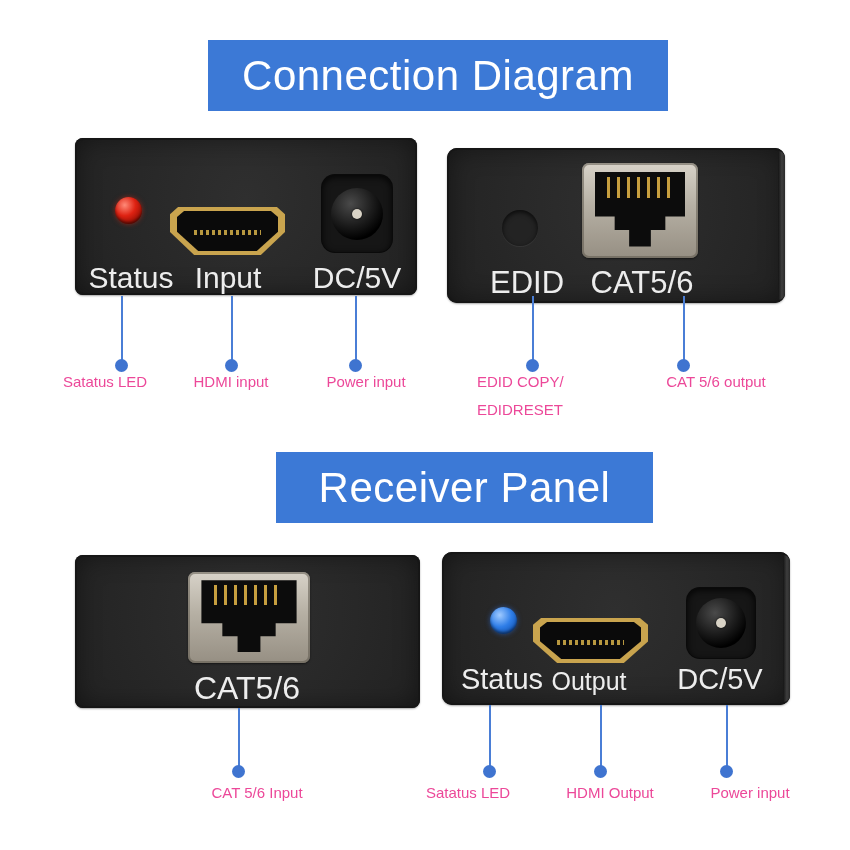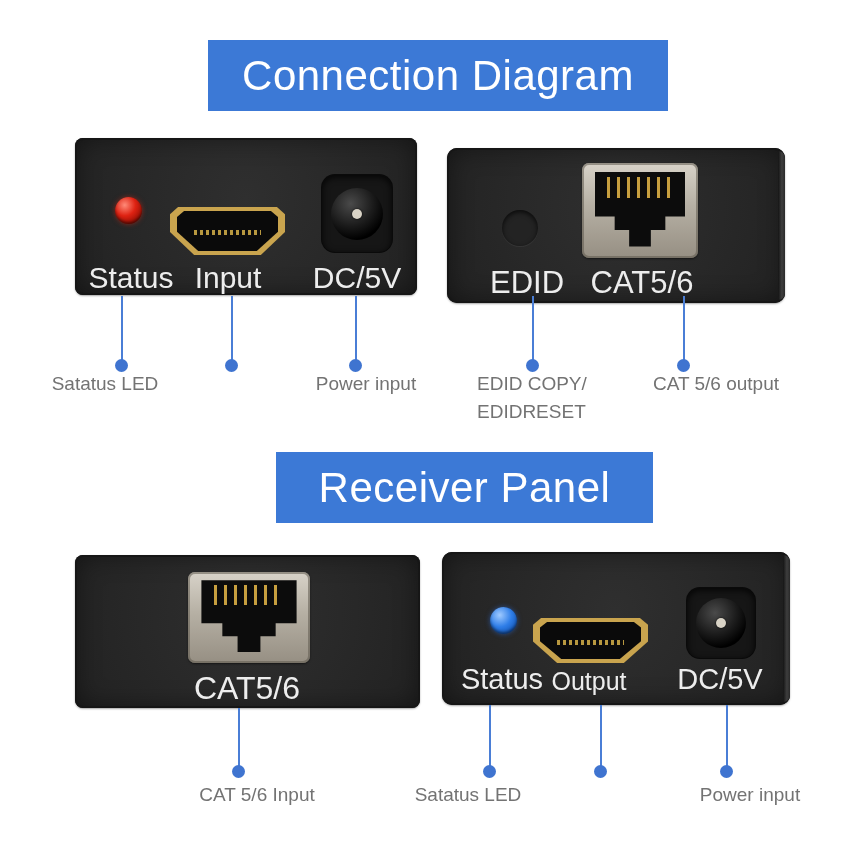--- a/index.html
+++ b/index.html
@@ -49,21 +49,21 @@
   .dc { position:absolute; background:#161616; border-radius:13px;
     box-shadow: 0 0 0 1px #0a0a0a, inset 0 2px 7px rgba(0,0,0,.85); }
   .dc-barrel { position:absolute; left:50%; top:50%; transform:translate(-50%,-50%); border-radius:50%;
     background: radial-gradient(circle at 38% 30%, #4a4a4a, #1c1c1c 45%, #000000 74%); }
   .dc-pin { position:absolute; left:50%; top:50%; transform:translate(-50%,-50%);
     width:10px; height:10px; border-radius:50%; background:#d9d3c6; box-shadow:0 0 2px #000; }
   .edid-btn { position:absolute; width:36px; height:36px; border-radius:50%; background:#232323;
     box-shadow: inset 0 2px 5px rgba(0,0,0,.75), 0 1px 1px rgba(255,255,255,.07); }
   .callout-line { position:absolute; width:2px; background:#4a7ed6; }
   .callout-dot  { position:absolute; width:13px; height:13px; border-radius:50%; background:#3f74d0; }
-  .callout-label { position:absolute; color:#737373; font-size:19px;
+  .callout-label { position:absolute; color:#ec4899; font-size:15px;
     transform:translateX(-50%); white-space:nowrap; }
   .callout-label.align-left { transform:none; }
 </style>
 </head>
 <body>
 
 <div class="canvas">
 
   <div class="banner" style="left:168px; top:40px; width:460px; height:71px;">Connection Diagram</div>
 
@@ -93,20 +93,21 @@
     <div class="panel-label" style="left:80px; top:117px; font-size:31px;">EDID</div>
     <div class="panel-label" style="left:195px; top:117px; font-size:31px;">CAT5/6</div>
   </div>
 
   <div class="callout-line" style="left:121px; top:296px; height:66px;"></div>
   <div class="callout-dot" style="left:115px; top:359px;"></div>
   <div class="callout-label" style="left:105px; top:373px;">Satatus LED</div>
 
   <div class="callout-line" style="left:231px; top:296px; height:66px;"></div>
   <div class="callout-dot" style="left:225px; top:359px;"></div>
+  <div class="callout-label" style="left:231px; top:373px;">HDMI input</div>
 
   <div class="callout-line" style="left:355px; top:296px; height:66px;"></div>
   <div class="callout-dot" style="left:349px; top:359px;"></div>
   <div class="callout-label" style="left:366px; top:373px;">Power input</div>
 
   <div class="callout-line" style="left:532px; top:296px; height:66px;"></div>
   <div class="callout-dot" style="left:526px; top:359px;"></div>
   <div class="callout-label align-left" style="left:477px; top:373px;">EDID COPY/</div>
   <div class="callout-label align-left" style="left:477px; top:401px;">EDIDRESET</div>
 
@@ -144,18 +145,19 @@
   <div class="callout-line" style="left:238px; top:708px; height:60px;"></div>
   <div class="callout-dot" style="left:232px; top:765px;"></div>
   <div class="callout-label" style="left:257px; top:784px;">CAT 5/6 Input</div>
 
   <div class="callout-line" style="left:489px; top:705px; height:63px;"></div>
   <div class="callout-dot" style="left:483px; top:765px;"></div>
   <div class="callout-label" style="left:468px; top:784px;">Satatus LED</div>
 
   <div class="callout-line" style="left:600px; top:705px; height:63px;"></div>
   <div class="callout-dot" style="left:594px; top:765px;"></div>
+  <div class="callout-label" style="left:610px; top:784px;">HDMI Output</div>
 
   <div class="callout-line" style="left:726px; top:705px; height:63px;"></div>
   <div class="callout-dot" style="left:720px; top:765px;"></div>
   <div class="callout-label" style="left:750px; top:784px;">Power input</div>
 
 </div>
 
 </body></html>

